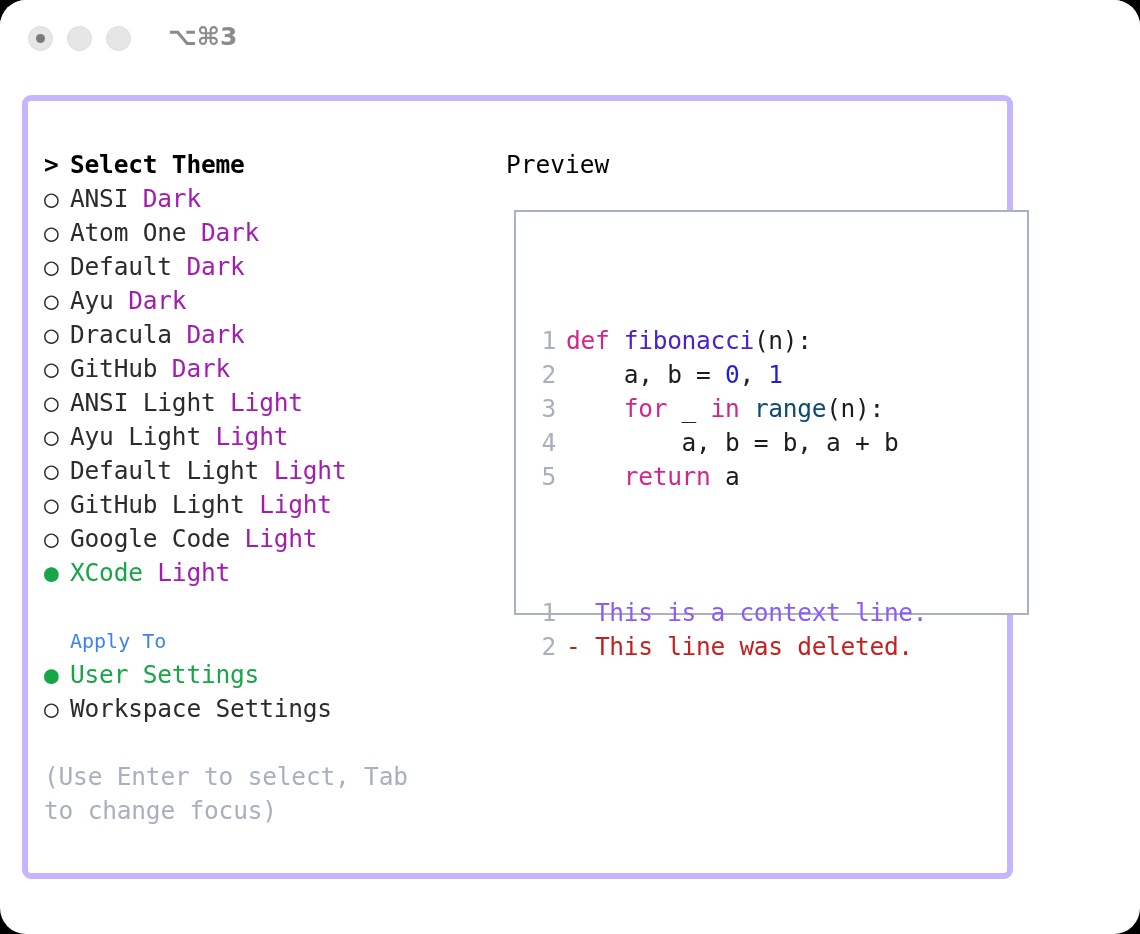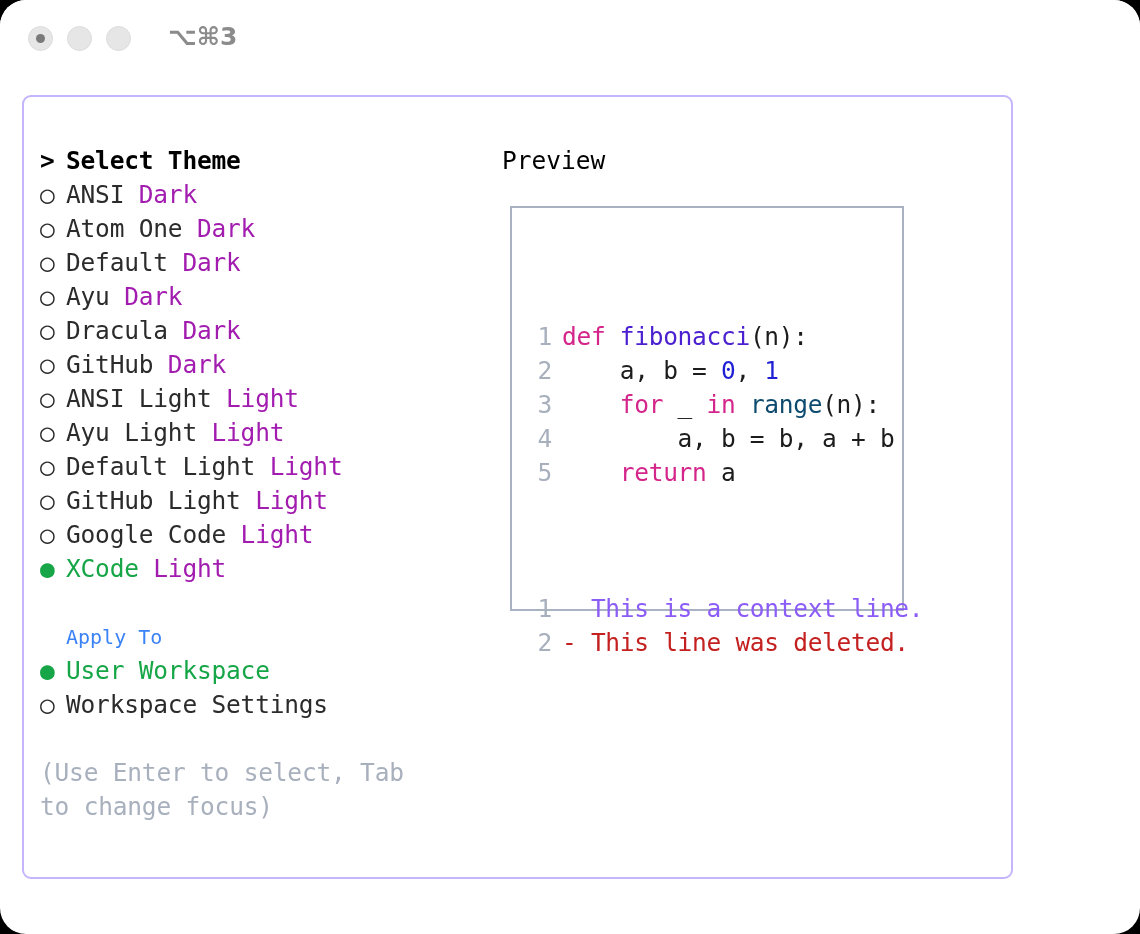--- a/index.html
+++ b/index.html
@@ -53,21 +53,21 @@
     color: #8b8b8b;
     letter-spacing: 0px;
     font-family: "DejaVu Sans", "Liberation Sans", sans-serif;
   }
 
   
   .panel {
     position: absolute;
     left: 22px; top: 95px;
     width: 991px; height: 784px;
-    border: 2px solid #c4b5fd;
+    border: 6px solid #c4b5fd;
     border-radius: 9px;
     background: #ffffff;
   }
 
   
   .left-col {
     position: absolute;
     left: 16px; top: 47px;
     width: 452px;
   }
@@ -122,21 +122,21 @@
   .preview-title {
     font-size: 24.5px;
     line-height: 34px;
     color: #000000;
     font-weight: 500;
     margin-bottom: 0;
   }
   .preview-box {
     position: absolute;
     left: 8px; top: 62px;
-    width: 394px; height: 405px;
+    width: 515px; height: 405px;
     border: 2px solid #a9b2c1;
     background: #ffffff;
   }
   .code {
     position: absolute;
     left: 14px; top: 44px;
     font-size: 24.5px;
     line-height: 34px;
     white-space: pre;
     letter-spacing: -0.3px;
@@ -196,21 +196,21 @@
           <div class="row"><span class="marker">○</span><span>GitHub Light</span><span class="variant"> Light</span></div>
           <div class="row"><span class="marker">○</span><span>Google Code</span><span class="variant"> Light</span></div>
           <div class="row selected"><span class="marker">●</span><span>XCode</span><span class="variant"> Light</span></div>
         </div>
 
       <div class="spacer-lg"></div>
 
       <div class="section-label">Apply To</div>
 
       <div id="apply-rows">
-          <div class="row selected"><span class="marker">●</span><span>User Workspace</span></div>
+          <div class="row selected"><span class="marker">●</span><span>User Settings</span></div>
           <div class="row"><span class="marker">○</span><span>Workspace Settings</span></div>
         </div>
 
       <div class="hint">(Use Enter to select, Tab to change focus)</div>
     </div>
 
     <div class="right-col">
       <div class="preview-title">Preview</div>
       <div class="preview-box">
         <div class="code">

